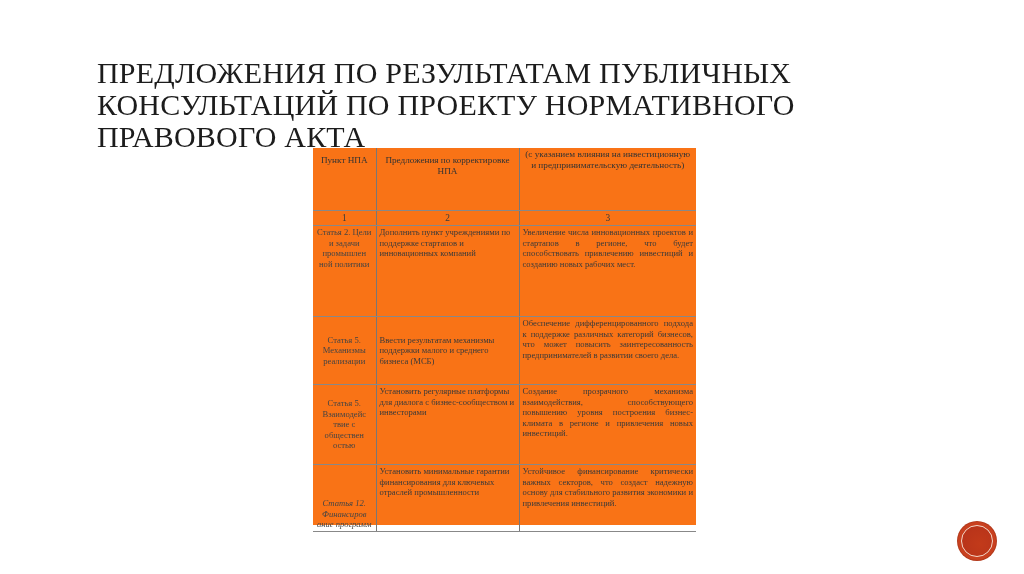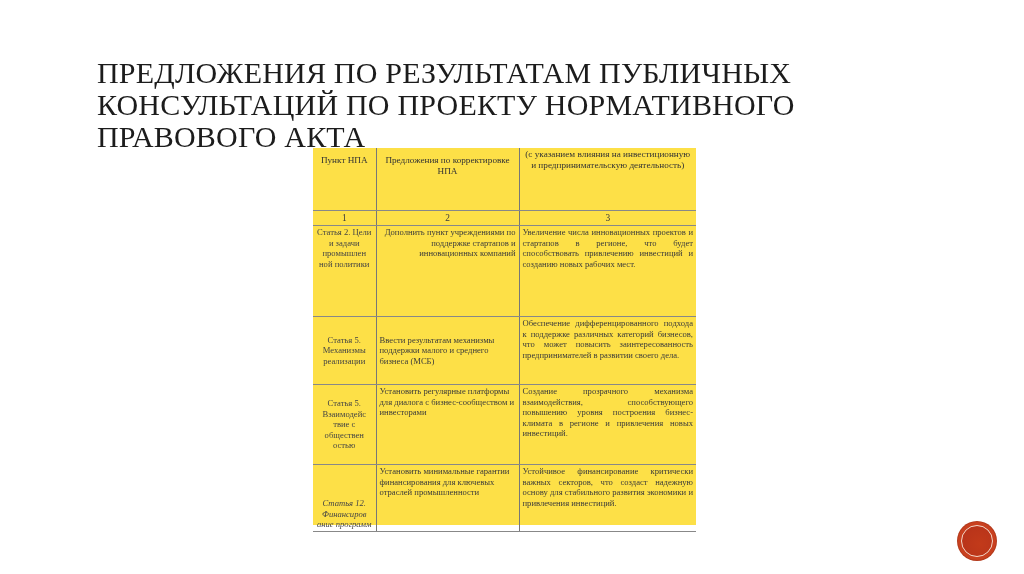--- a/index.html
+++ b/index.html
@@ -28,21 +28,21 @@
       letter-spacing: 0.2px;
       color: #1c1c1c;
       text-transform: uppercase;
     }
     .table-image {
       position: absolute;
       left: 313px;
       top: 148px;
       width: 383px;
       height: 377px;
-      background: #fde047;
+      background: #f97316;
     }
     table.npa-table {
       border-collapse: collapse;
       width: 383px;
       table-layout: fixed;
       font-family: "Liberation Serif", "DejaVu Serif", serif;
       font-size: 8.6px;
       line-height: 10.6px;
       color: #3a3a3a;
     }
@@ -55,21 +55,21 @@
       border-bottom: 1px solid #888;
       padding: 1px 3px;
       vertical-align: top;
     }
     table.npa-table tr:first-child td { border-top: none; }
     table.npa-table td:first-child { border-left: none; text-align: center; }
     table.npa-table td:last-child { border-right: none; }
     .hdr td { height: 54px; text-align: center; vertical-align: top; font-size: 9.2px; line-height: 11.4px; color: #333; }
     .hdr td.h1, .hdr td.h2 { padding-top: 7px; }
     .nums td { height: 12px; text-align: center; padding: 0 3px; line-height: 12px; font-size: 9.4px; }
-    .r1 td { height: 88px; text-align: right; }
+    .r1 td { height: 88px; }
     .r2 td { height: 65px; margin-left: 20px; }
     .r3 td { height: 77px; }
     .r4 td { height: 64px; border-bottom: 1px solid #888; margin-top: 32px; }
     .r2 td.col1, .r2 td.col2 { vertical-align: middle; }
     .r3 td.col1 { vertical-align: middle; }
     .r4 td.col1 { vertical-align: bottom; font-style: italic; }
     td.col3 { text-align: justify; }
     td.col2 { padding-left: 5px; }
     td.col1 { color: #444; }
 

